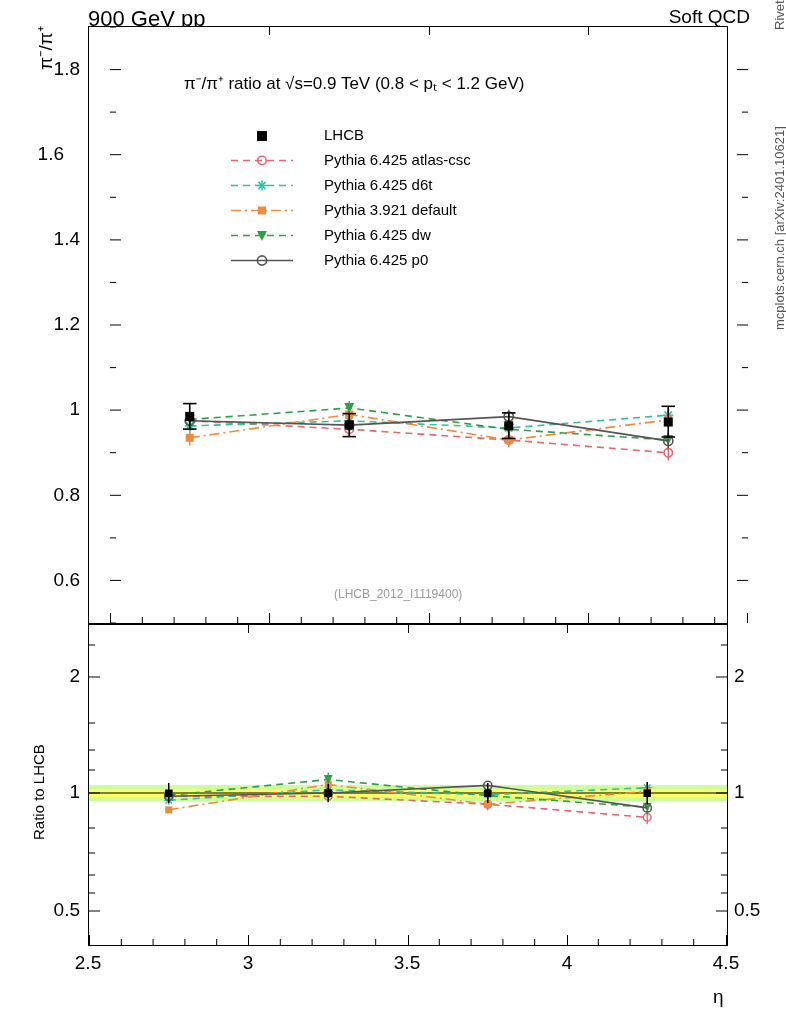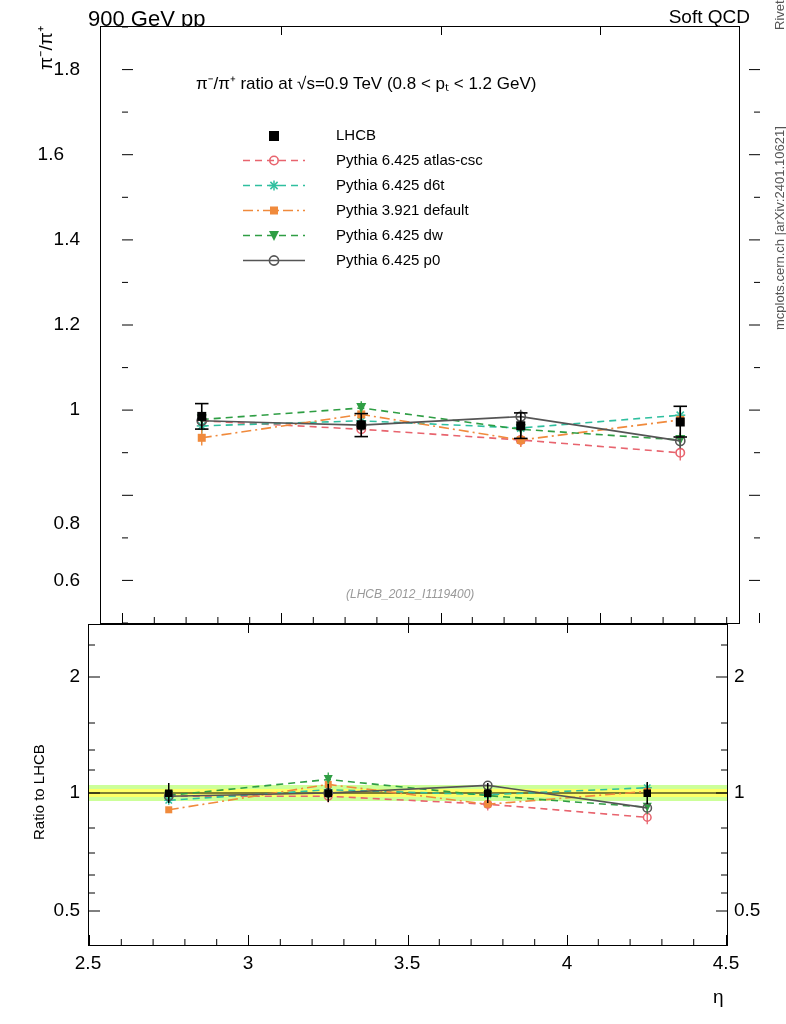--- a/index.html
+++ b/index.html
@@ -29,21 +29,21 @@
   
   .rot {
     transform-origin: 0 0;
     transform: rotate(-90deg);
     font-size: 13px;
     color: #555555;
   }
 
   
   #panel-main {
-    left: 100px; top: 26px; width: 640px; height: 598px;
+    left: 88px; top: 26px; width: 640px; height: 598px;
     border: 1px solid #000; box-sizing: border-box;
     background: #fff;
     padding-left: 21px;
   }
   #panel-ratio {
     left: 88px; top: 624px; width: 640px; height: 322px;
     border: 1px solid #000; box-sizing: border-box;
     background: #fff;
   }
 
@@ -270,21 +270,21 @@
           <rect x="75.25" y="384.9" width="9" height="9"></rect>
           <rect x="234.75" y="393.4" width="9" height="9"></rect>
           <rect x="394.25" y="394.3" width="9" height="9"></rect>
           <rect x="553.75" y="390.5" width="9" height="9"></rect>
         </g>
       </g>
     </svg>
 
     <div class="abs txt" id="plot-title" style="left:95px; top:44px;">π⁻/π⁺ ratio at √s=0.9 TeV (0.8 &lt; pₜ &lt; 1.2 GeV)</div>
 
-    <div class="abs txt" id="watermark" style="left:245px; top:560px;font-style:italic;">(LHCB_2012_I1119400)</div>
+    <div class="abs txt" id="watermark" style="left:245px; top:560px;">(LHCB_2012_I1119400)</div>
 
     <div class="abs" id="legend">
 
       <div class="leg-row">
         <svg class="leg-mark" viewBox="0 0 66 25">
           <rect x="28" y="8" width="10" height="10" fill="#000000"></rect>
         </svg>
         <span class="txt leg-text">LHCB</span>
       </div>
 
@@ -333,21 +333,21 @@
         <span class="txt leg-text">Pythia 6.425 p0</span>
       </div>
     </div>
   </div>
 
   <div class="abs txt ylab" style="left:28px; top:58px;  width:52px;">1.8</div>
   <div class="abs txt ylab" style="left:12px; top:143px; width:52px;">1.6</div>
   <div class="abs txt ylab" style="left:28px; top:228px; width:52px;">1.4</div>
   <div class="abs txt ylab" style="left:28px; top:313px; width:52px;">1.2</div>
   <div class="abs txt ylab" style="left:28px; top:398px; width:52px;">1</div>
-  <div class="abs txt ylab" style="left:28px; top:484px; width:52px;margin-top:28px;">0.8</div>
+  <div class="abs txt ylab" style="left:28px; top:484px; width:52px;">0.8</div>
   <div class="abs txt ylab" style="left:28px; top:569px; width:52px;">0.6</div>
 
   <div class="abs txt" id="ytitle-main" style="left:32px; top:70px;">π⁻/π⁺</div>
 
   <div class="abs" id="panel-ratio">
     <svg width="638" height="320" viewBox="0 0 638 320">
 
       <rect x="0" y="160" width="638" height="16" fill="#ccff99"></rect>
       <rect x="0" y="164" width="638" height="8" fill="#ffff66"></rect>
       <line x1="0" y1="168" x2="638" y2="168" stroke="#000000" stroke-width="1"></line>

